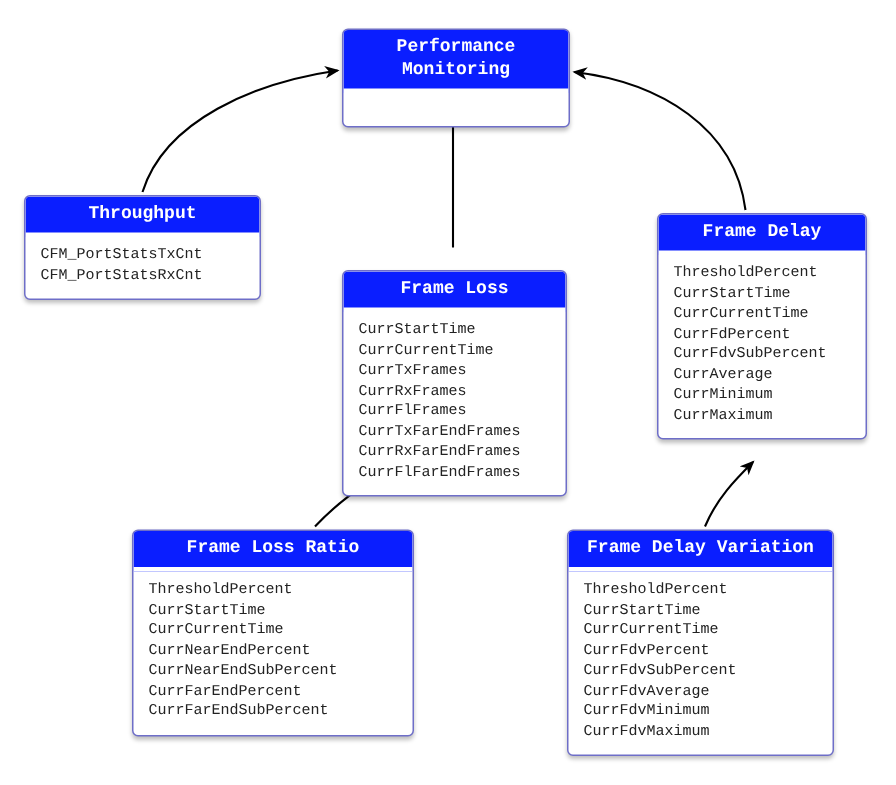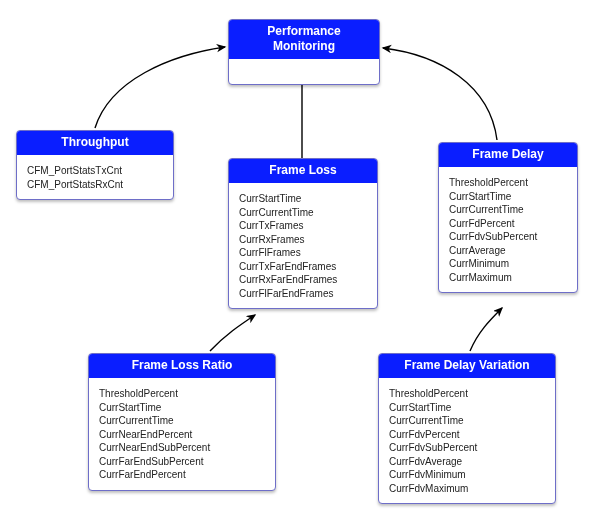--- a/index.html
+++ b/index.html
@@ -18,20 +18,21 @@
     height: 523px;
   }
   .box {
     position: absolute;
     background: #ffffff;
     border: 1px solid #6e6ec8;
     border-radius: 4px;
     box-shadow: 0 2px 3px rgba(0,0,0,0.25);
     box-sizing: border-box;
     overflow: hidden;
+    font-family: Liberation Mono, monospace;
   }
   .box-header {
     background: #0a1eff;
     color: #ffffff;
     font-weight: bold;
     text-align: center;
     padding: 4px 6px 5px 6px;
     border-bottom: 3px solid #ffffff;
     font-size: 12px;
     line-height: 1.25;
@@ -83,21 +84,21 @@
   </div>
 
   <div class="box" style="left:16px; top:130px; width:158px;">
     <div class="box-header">Throughput</div>
     <div class="box-body">
         <div>CFM_PortStatsTxCnt</div>
         <div>CFM_PortStatsRxCnt</div>
       </div>
   </div>
 
-  <div class="box" style="left:228px; top:158px; width:150px;">
+  <div class="box" style="left:228px; top:180px; width:150px;">
     <div class="box-header">Frame Loss</div>
     <div class="box-body">
         <div>CurrStartTime</div>
         <div>CurrCurrentTime</div>
         <div>CurrTxFrames</div>
         <div>CurrRxFrames</div>
         <div>CurrFlFrames</div>
         <div>CurrTxFarEndFrames</div>
         <div>CurrRxFarEndFrames</div>
         <div>CurrFlFarEndFrames</div>
@@ -119,22 +120,22 @@
   </div>
 
   <div class="box" style="left:88px; top:353px; width:188px;">
     <div class="box-header">Frame Loss Ratio</div>
     <div class="box-body">
         <div>ThresholdPercent</div>
         <div>CurrStartTime</div>
         <div>CurrCurrentTime</div>
         <div>CurrNearEndPercent</div>
         <div>CurrNearEndSubPercent</div>
+        <div>CurrFarEndPercent</div>
         <div>CurrFarEndSubPercent</div>
-        <div>CurrFarEndPercent</div>
       </div>
   </div>
 
   <div class="box" style="left:378px; top:353px; width:178px;">
     <div class="box-header">Frame Delay Variation</div>
     <div class="box-body">
         <div>ThresholdPercent</div>
         <div>CurrStartTime</div>
         <div>CurrCurrentTime</div>
         <div>CurrFdvPercent</div>

